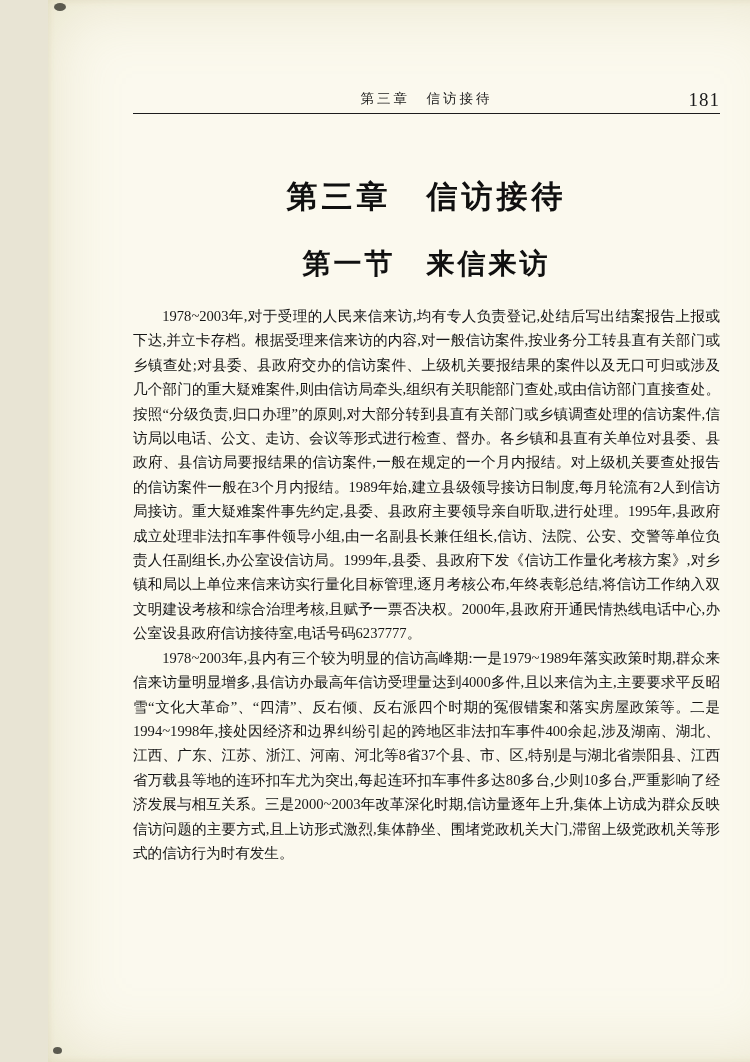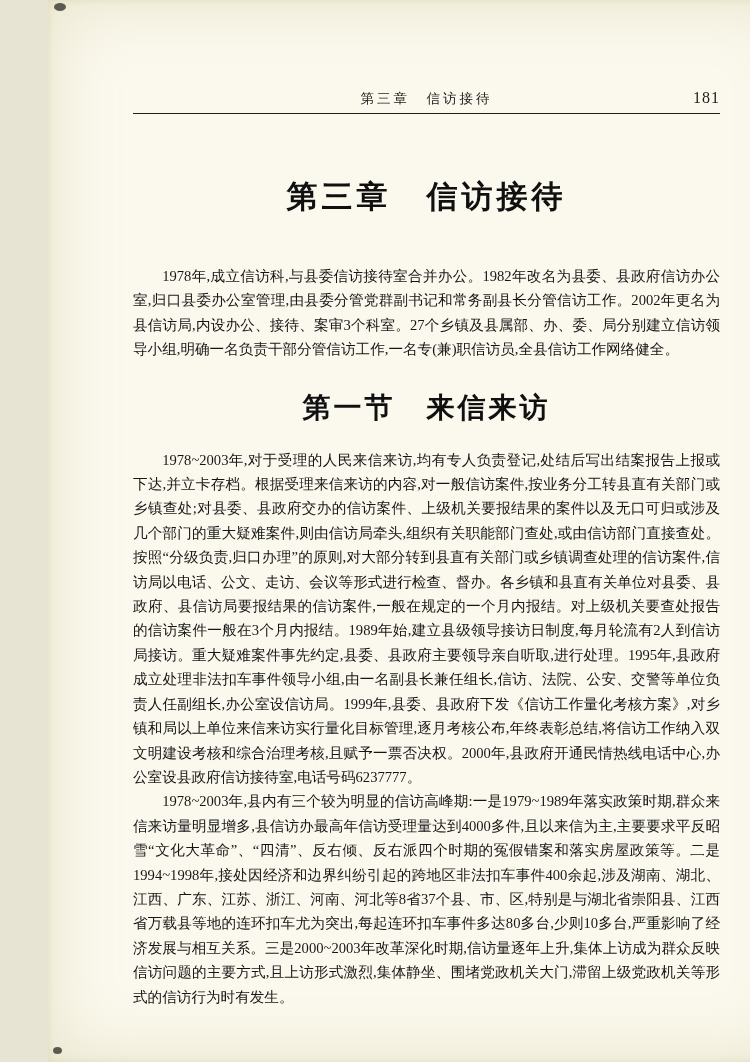--- a/index.html
+++ b/index.html
@@ -40,21 +40,21 @@
     position: absolute;
     left: 50%;
     transform: translateX(-50%);
     letter-spacing: 3px;
     white-space: nowrap;
   }
   .page-number {
     position: absolute;
     right: 0;
     top: -1px;
-    font-size: 16px;
+    font-size: 19px;
     letter-spacing: 1px;
   }
   .header-rule {
     height: 0;
     border-top: 1.4px solid #1d1d1d;
     margin-top: 1px;
   }
 
   .chapter-title {
     margin: 62px 0 0 0;
@@ -96,20 +96,19 @@
   <div class="artifact bl"></div>
 
   <div class="running-header">
     <span class="running-title">第三章　信访接待</span>
     <span class="page-number">181</span>
   </div>
   <div class="header-rule"></div>
 
   <h1 class="chapter-title">第三章　信访接待</h1>
 
-  <p class="body-para para-intro">1978年,成立信访科,与县委信访接待室合并办公。1982年改名为县委、县政府信访办公室,归口县委办公室管理,由县委分管党群副书记和常务副县长分管信访工作。2002年更名为县信访局,内设办公、接待、案审3个科室。27个乡镇及县属部、办、委、局分别建立信访领导小组,明确一名负责干部分管信访工作,一名专(兼)职信访员,全县信访工作网络健全。</p>
 
   <h2 class="section-title">第一节　来信来访</h2>
 
   <p class="body-para">1978~2003年,对于受理的人民来信来访,均有专人负责登记,处结后写出结案报告上报或下达,并立卡存档。根据受理来信来访的内容,对一般信访案件,按业务分工转县直有关部门或乡镇查处;对县委、县政府交办的信访案件、上级机关要报结果的案件以及无口可归或涉及几个部门的重大疑难案件,则由信访局牵头,组织有关职能部门查处,或由信访部门直接查处。按照“分级负责,归口办理”的原则,对大部分转到县直有关部门或乡镇调查处理的信访案件,信访局以电话、公文、走访、会议等形式进行检查、督办。各乡镇和县直有关单位对县委、县政府、县信访局要报结果的信访案件,一般在规定的一个月内报结。对上级机关要查处报告的信访案件一般在3个月内报结。1989年始,建立县级领导接访日制度,每月轮流有2人到信访局接访。重大疑难案件事先约定,县委、县政府主要领导亲自听取,进行处理。1995年,县政府成立处理非法扣车事件领导小组,由一名副县长兼任组长,信访、法院、公安、交警等单位负责人任副组长,办公室设信访局。1999年,县委、县政府下发《信访工作量化考核方案》,对乡镇和局以上单位来信来访实行量化目标管理,逐月考核公布,年终表彰总结,将信访工作纳入双文明建设考核和综合治理考核,且赋予一票否决权。2000年,县政府开通民情热线电话中心,办公室设县政府信访接待室,电话号码6237777。</p>
   <p class="body-para">1978~2003年,县内有三个较为明显的信访高峰期:一是1979~1989年落实政策时期,群众来信来访量明显增多,县信访办最高年信访受理量达到4000多件,且以来信为主,主要要求平反昭雪“文化大革命”、“四清”、反右倾、反右派四个时期的冤假错案和落实房屋政策等。二是1994~1998年,接处因经济和边界纠纷引起的跨地区非法扣车事件400余起,涉及湖南、湖北、江西、广东、江苏、浙江、河南、河北等8省37个县、市、区,特别是与湖北省崇阳县、江西省万载县等地的连环扣车尤为突出,每起连环扣车事件多达80多台,少则10多台,严重影响了经济发展与相互关系。三是2000~2003年改革深化时期,信访量逐年上升,集体上访成为群众反映信访问题的主要方式,且上访形式激烈,集体静坐、围堵党政机关大门,滞留上级党政机关等形式的信访行为时有发生。</p>
 
 </div>
 
 </body></html>

